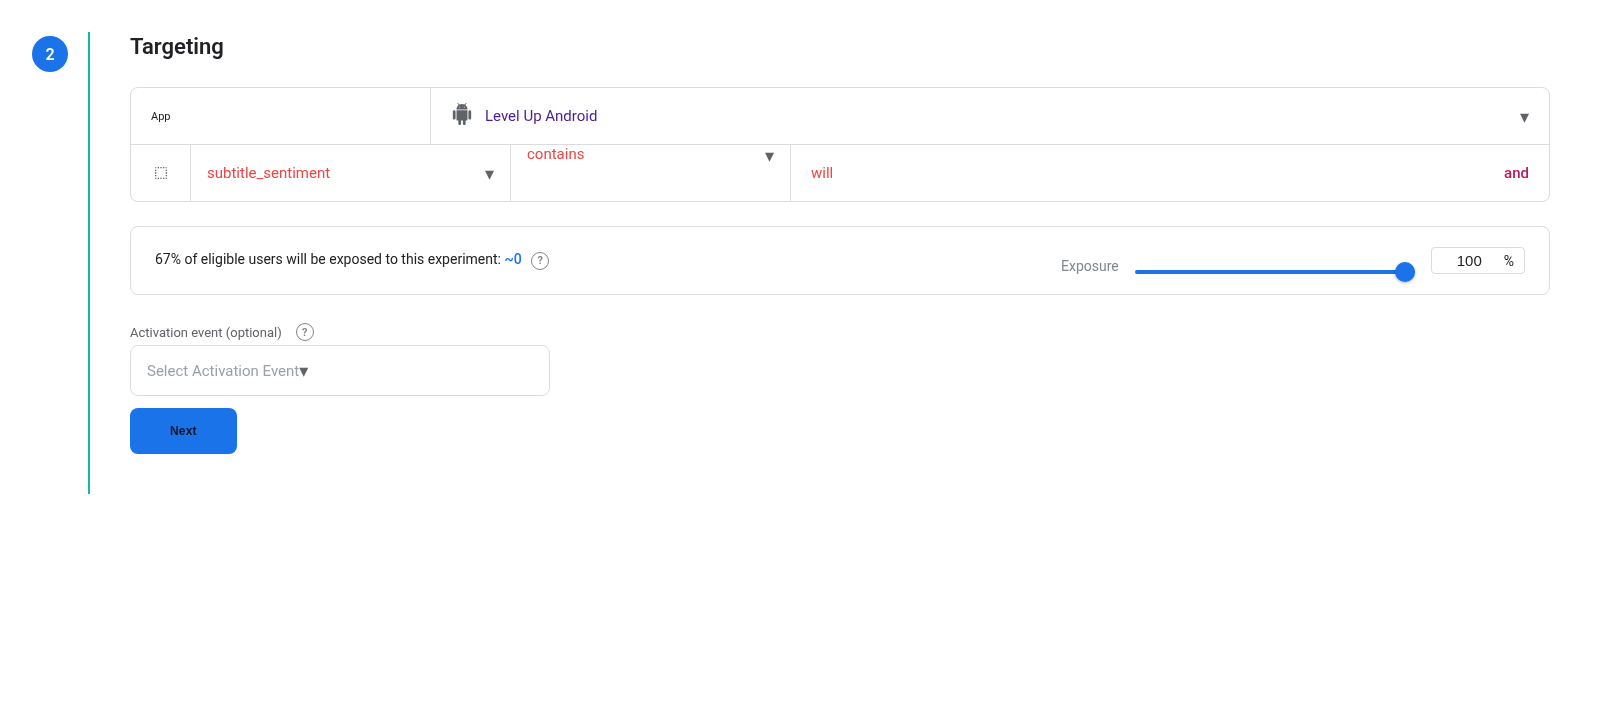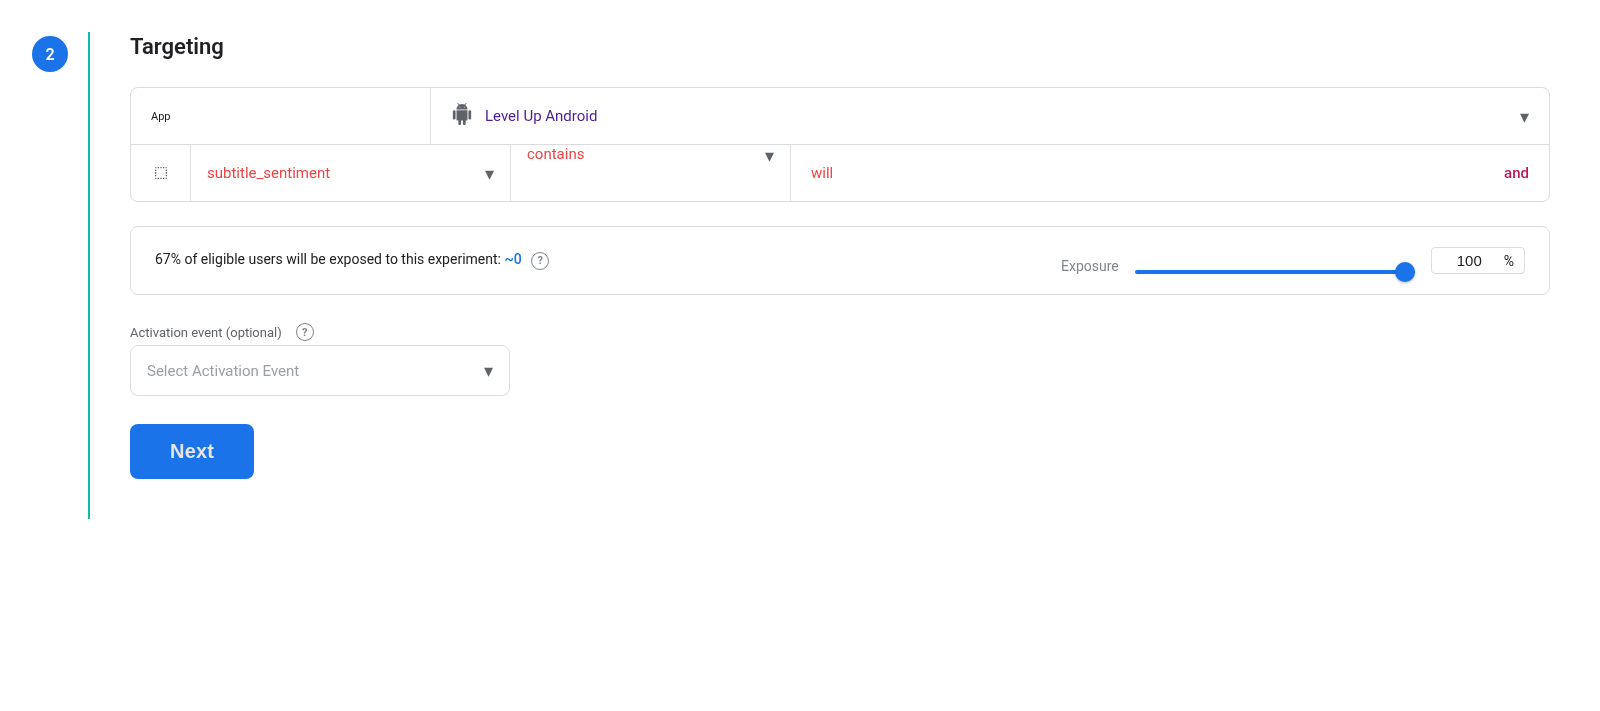--- a/index.html
+++ b/index.html
@@ -251,40 +251,40 @@
       gap: 8px;
       margin-bottom: 4px;
     }
     .activation-label {
       font-size: 13px;
       color: #5f6368;
     }
     .activation-select {
       display: flex;
       align-items: center;
-      justify-content: space-between;
+      justify-content: flex-start;
       border: 1px solid #dadce0;
       border-radius: 8px;
       padding: 14px 16px;
-      width: 380px;
+      width: 420px;
       cursor: pointer;
       background: #fff;
     }
     .activation-placeholder {
       font-size: 15px;
       color: #9aa0a6;
     }
     .next-button {
-      margin-top: 28px;
+      margin-top: 12px;
       background: #1a73e8;
-      color: #e5e5e5;
+      color: #0f172a;
       border: none;
       border-radius: 8px;
       padding: 16px 40px;
-      font-size: 20px;
+      font-size: 12px;
       font-weight: 600;
       cursor: pointer;
       letter-spacing: 0.2px;
     }
     
     .icon-svg {
       width: 22px;
       height: 22px;
       fill: #5f6368;
     }

